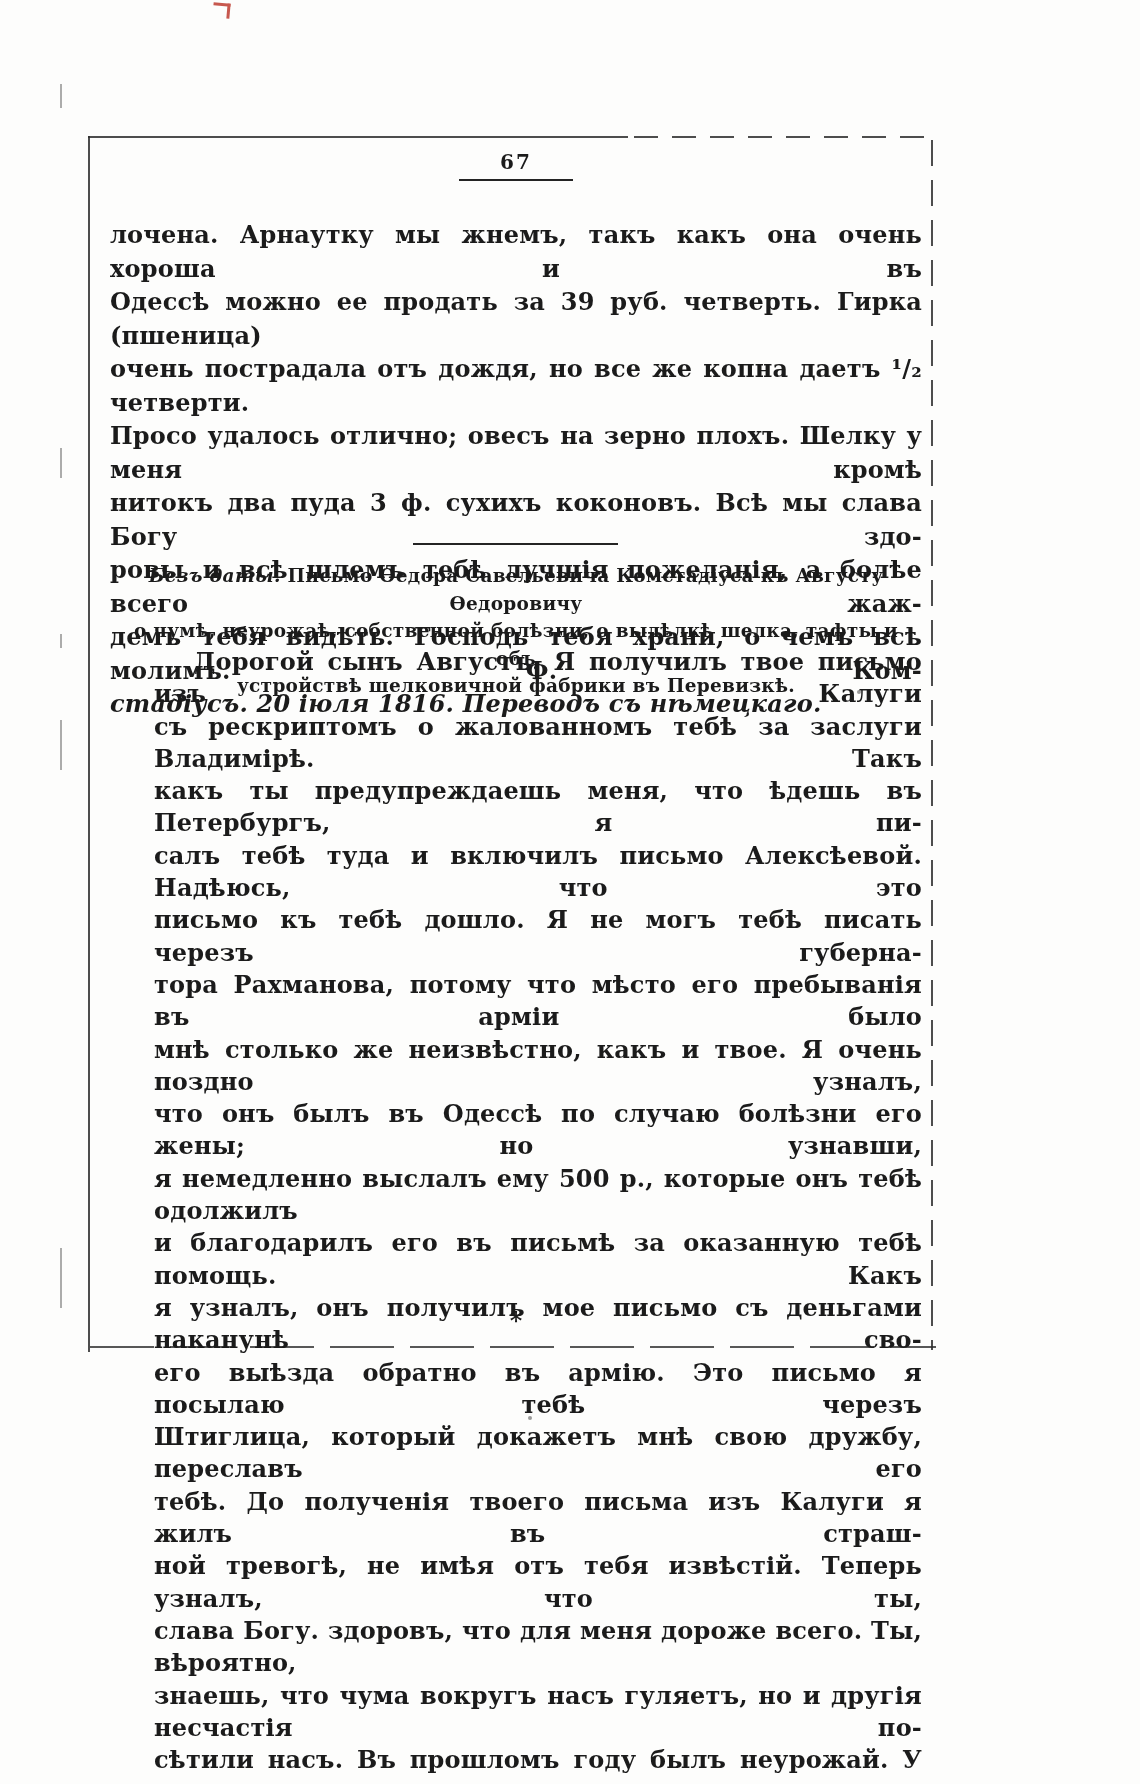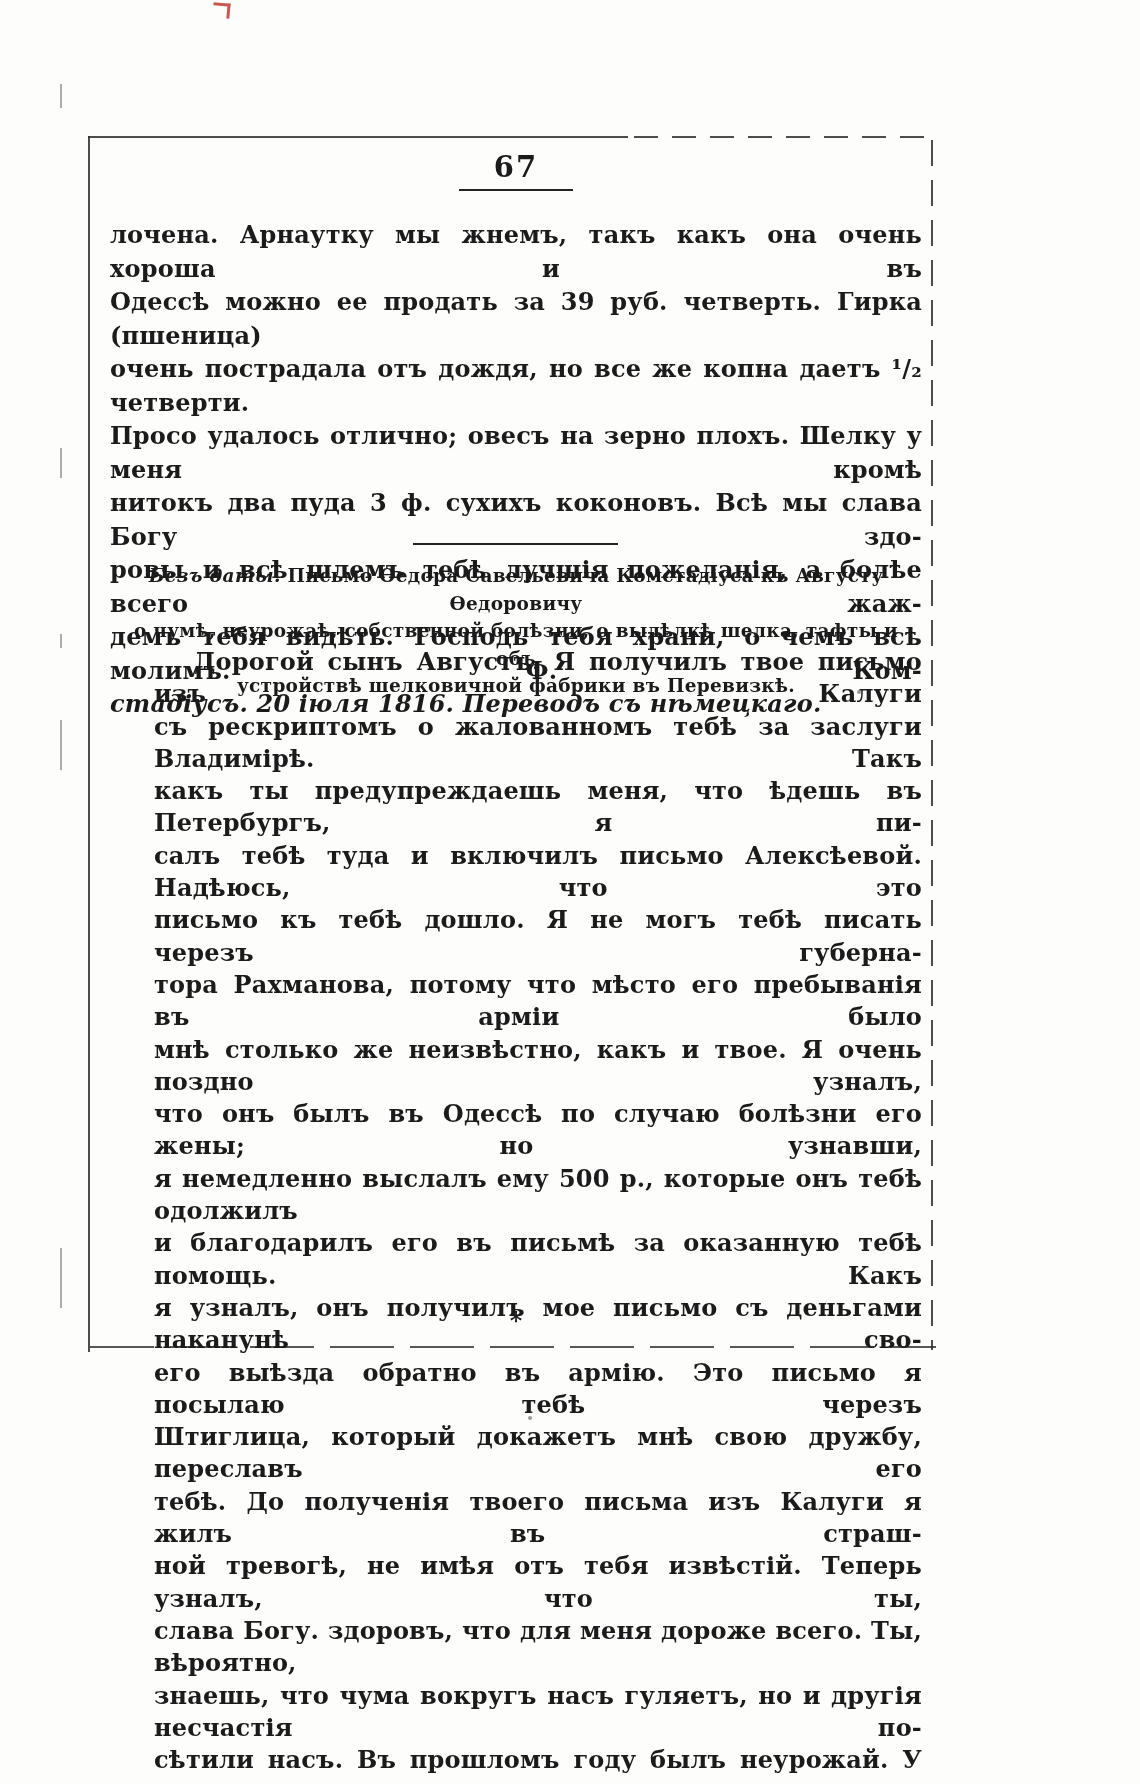--- a/index.html
+++ b/index.html
@@ -51,21 +51,21 @@
     position:absolute; left:213px; top:3px; width:14px; height:12px;
     border-top:3px solid #c2473c; border-right:3px solid #c2473c;
     transform:rotate(5deg); opacity:.9;
   }
 
   
   .pagenum-wrap {
     position:absolute; left:110px; top:150px; width:812px; text-align:center;
   }
   .pagenum {
-    font-size:29px; font-weight:700; letter-spacing:2px; color:#1b1b1b;
+    font-size:20px; font-weight:700; letter-spacing:2px; color:#1b1b1b;
     display:inline-block;
   }
   .pagenum-rule {
     margin:5px auto 0 auto; width:114px; height:2px; background:#242424;
   }
 
   
   .textline-block { position:absolute; }
   .tline {
     text-align:justify; text-align-last:justify; text-justify:inter-word;

